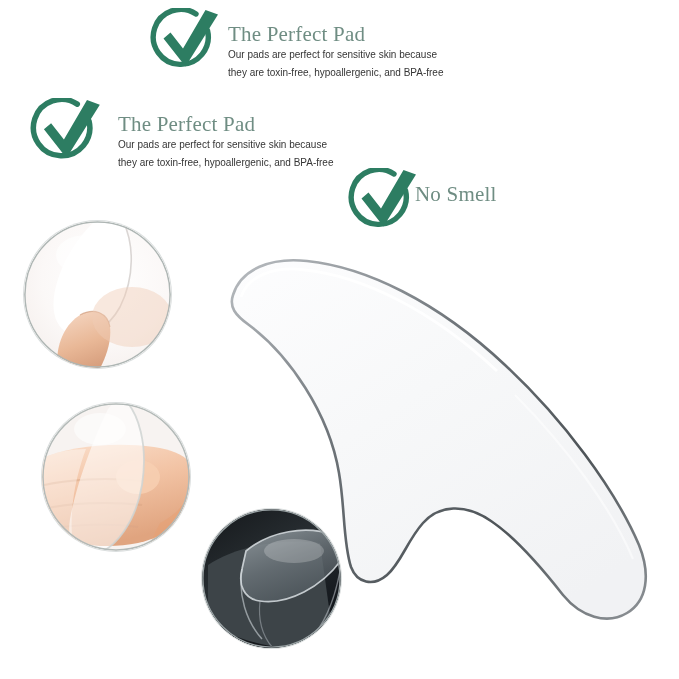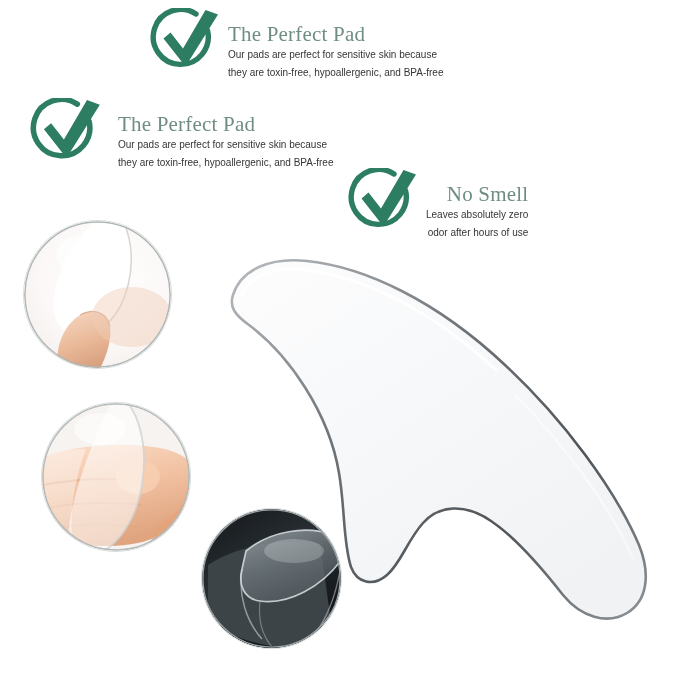--- a/index.html
+++ b/index.html
@@ -33,21 +33,21 @@
     white-space:nowrap;
   }
   .fbody span{display:block;}
 
   
   #feature-1{left:150px;top:8px;}
   #feature-1 .ftext{left:78px;top:14px;}
   #feature-2{left:22px;top:98px;}
   #feature-2 .ftext{left:96px;top:14px;}
   #feature-3{left:348px;top:168px;}
-  #feature-3 .ftext{left:78px;top:14px;text-align:right;}
+  #feature-3 .ftext{left:67px;top:14px;}
 
   
   #product-pad{position:absolute;left:215px;top:245px;width:450px;height:400px;}
 
   
   .inset{
     position:absolute;
     border-radius:50%;
     overflow:hidden;
     box-shadow:0 0 0 1px rgba(150,160,160,.35);
@@ -96,24 +96,20 @@
 
   <div class="feature" id="feature-3">
     <span class="check-icon">
       <svg width="72" height="78" viewBox="0 0 72 78">
         <path d="M57.5,22.5 a27.5,27.5 0 1,1 -11.5,-16.5" fill="none" stroke="#2d7d62" stroke-width="5.4" stroke-linecap="round"></path>
         <path d="M13.5,30.5 L20.5,24.5 L33,40.5 L55.5,2 L68,6.5 L35.5,58.5 Z" fill="#2d7d62"></path>
       </svg>
     </span>
     <div class="ftext">
       <div class="fhead">No Smell</div>
-      <div class="fbody">
-        <span>Leaves absolutely zero</span>
-        <span>odor after hours of use</span>
-      </div>
     </div>
   </div>
 
   <div id="product-pad">
     <svg viewBox="0 0 450 400" width="450" height="400">
       <defs>
         <linearGradient id="padGrad" x1="0" y1="0" x2="0.75" y2="1">
           <stop offset="0%" stop-color="#fdfdfe"></stop>
           <stop offset="45%" stop-color="#f7f8f9"></stop>
           <stop offset="100%" stop-color="#f1f2f4"></stop>

